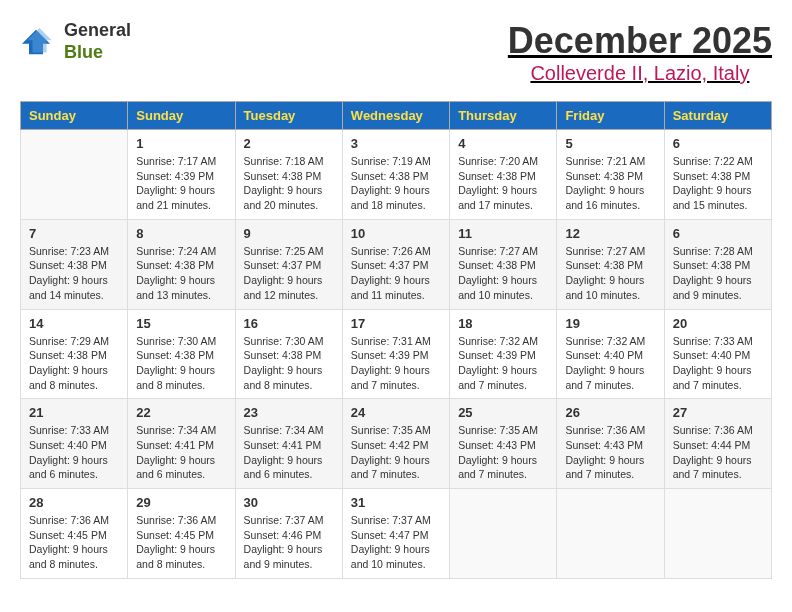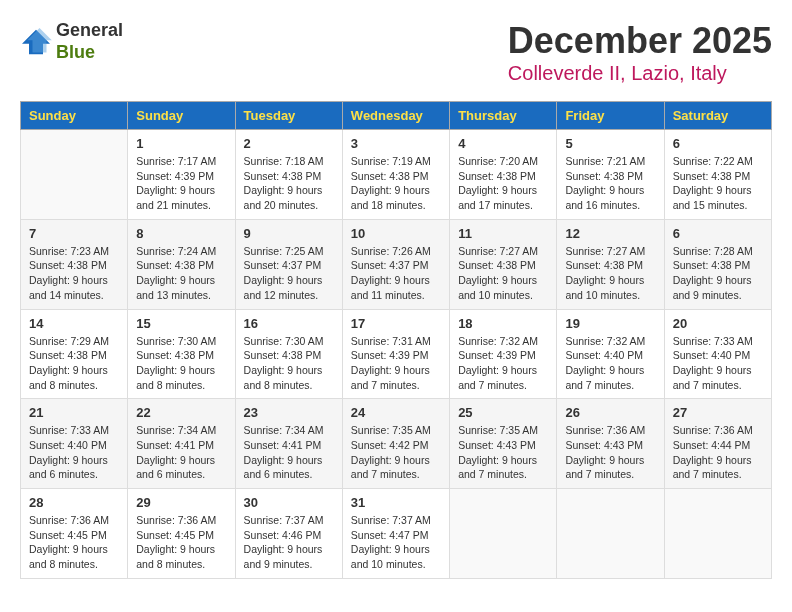--- a/index.html
+++ b/index.html
@@ -12,35 +12,36 @@
     }
     .header {
       display: flex;
       justify-content: space-between;
       align-items: flex-start;
       margin-bottom: 16px;
     }
     .logo {
       display: flex;
       align-items: center;
-      gap: 4px;
+      gap: 12px;
     }
     .logo-text {
       font-size: 18px;
       font-weight: bold;
       line-height: 1.2;
     }
     .logo-general { color: #333; }
     .logo-blue { color: #4d7c0f; }
     .logo-icon {
       width: 32px;
       height: 28px;
     }
     .title-block {
-      text-align: left;
+      text-align: center;
+      text-decoration: underline;
     }
     .month-title {
       font-size: 36px;
       font-weight: bold;
       color: #333;
     }
     .location-title {
       font-size: 20px;
       color: #be185d;
     }

